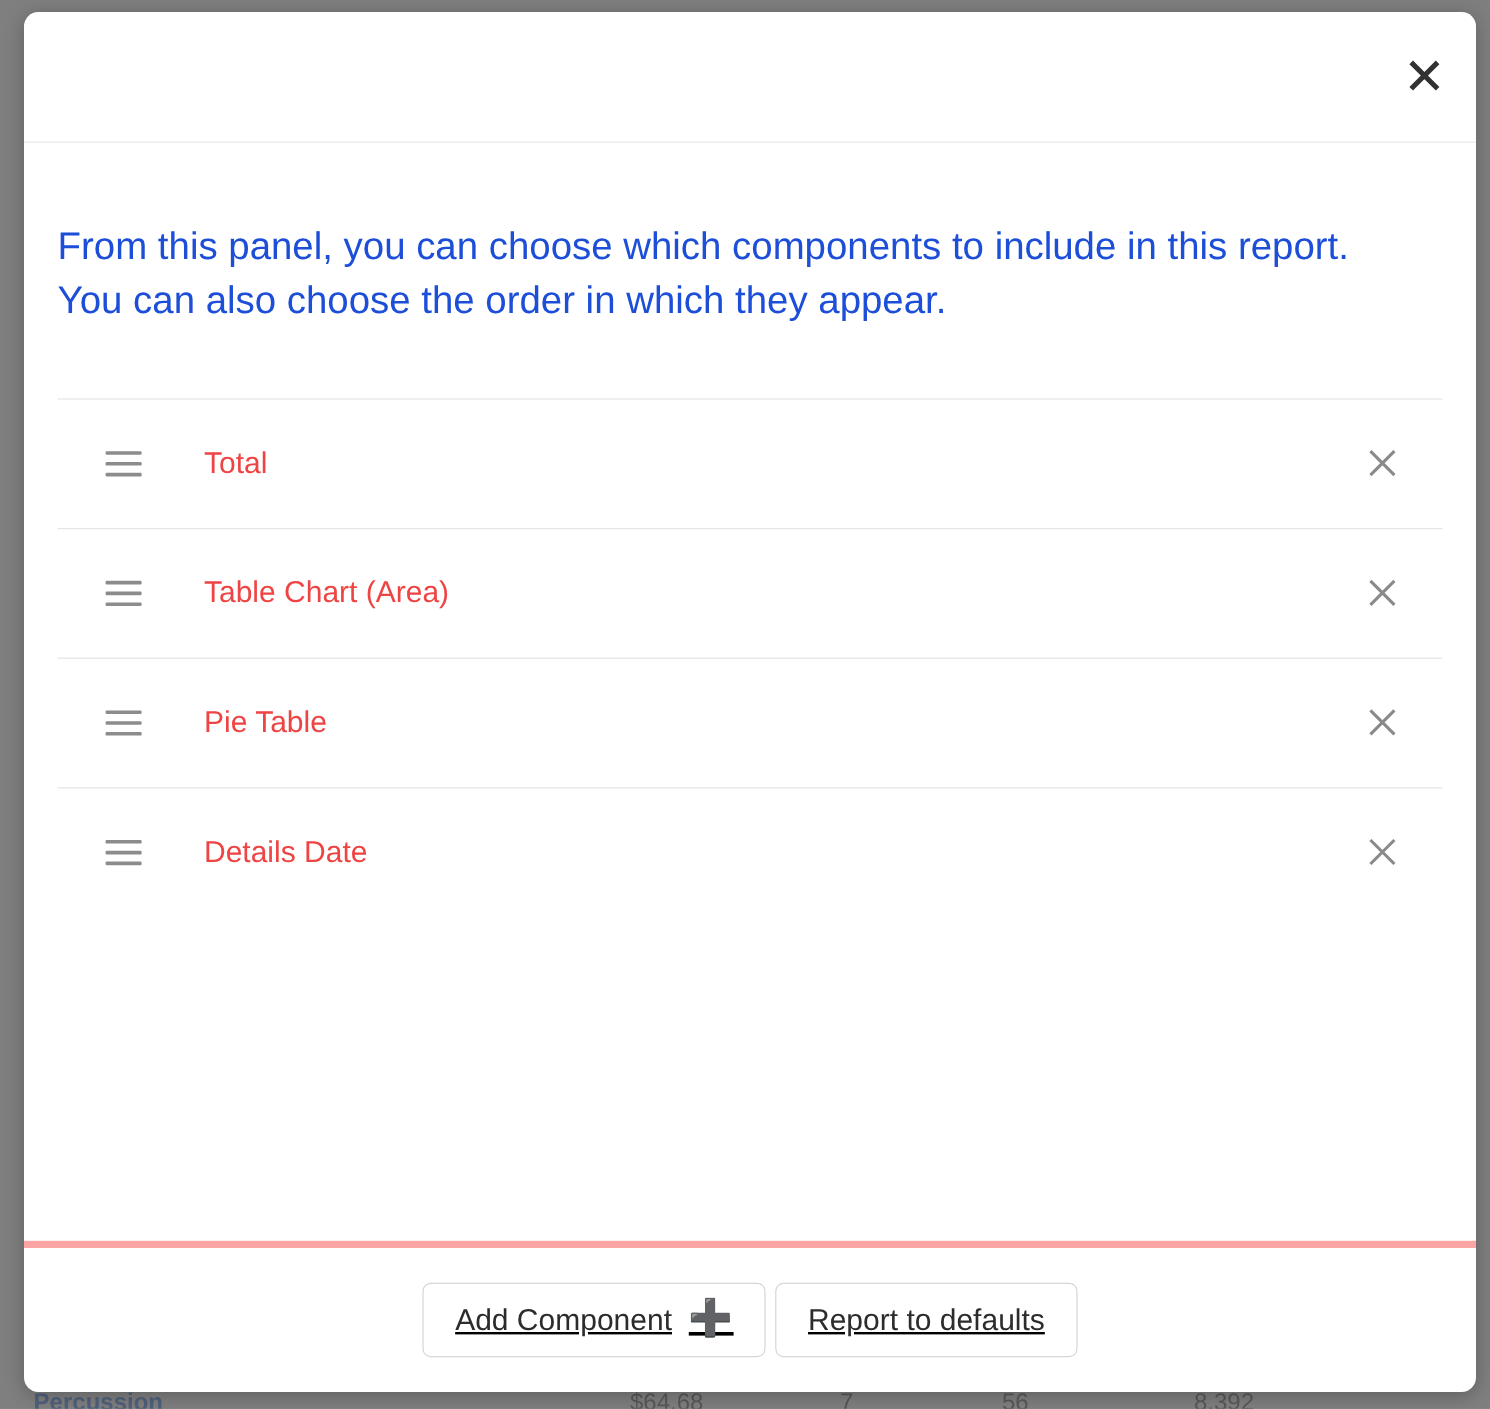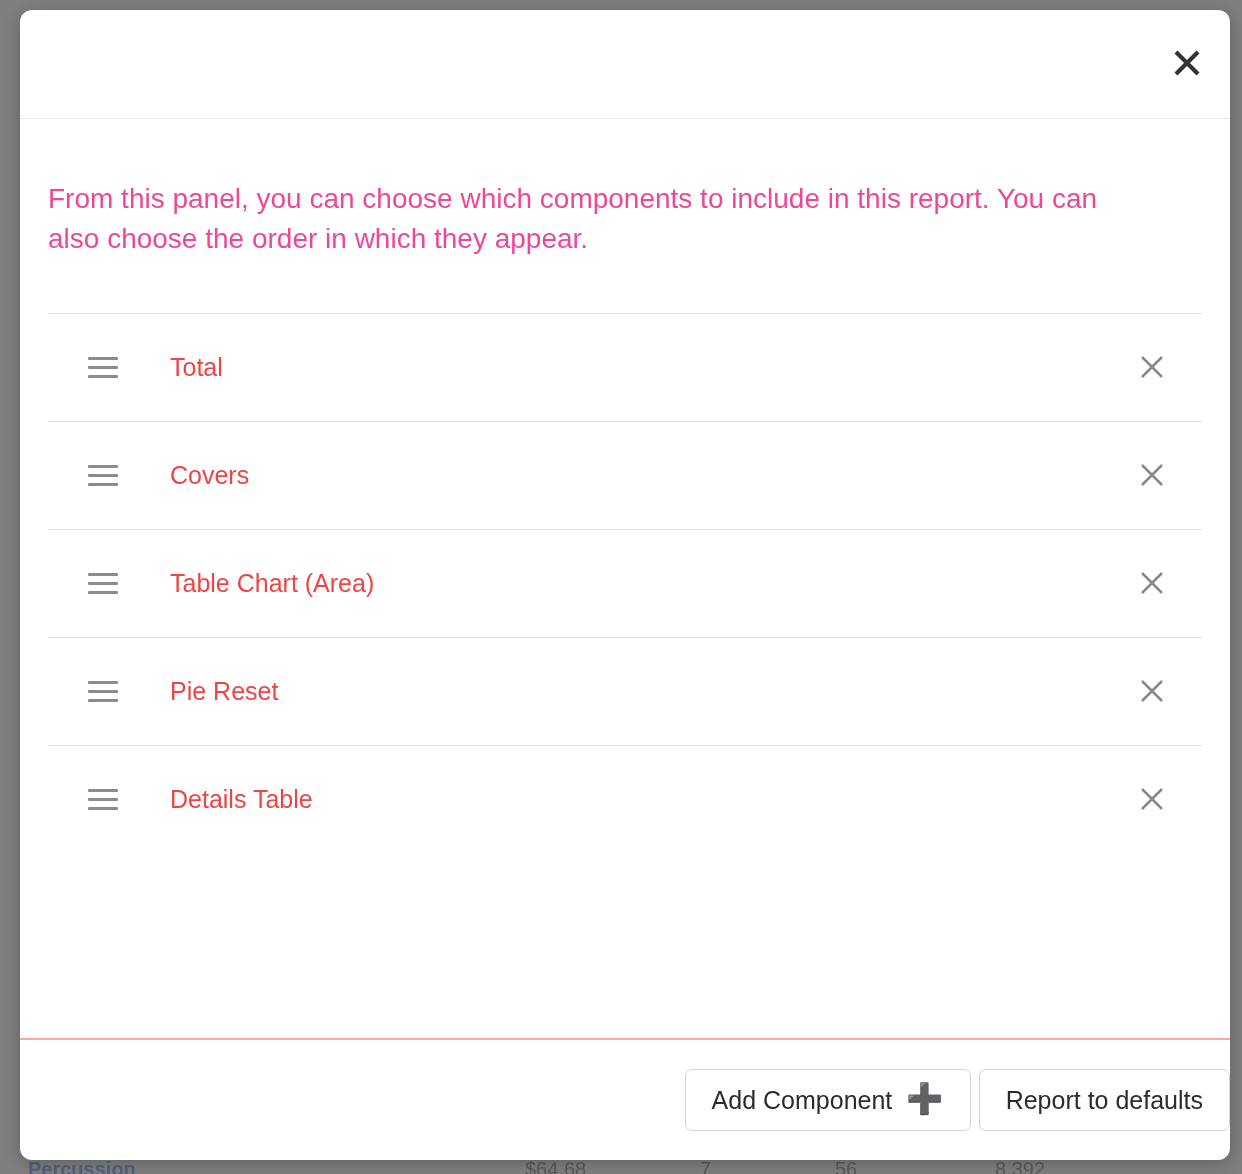--- a/index.html
+++ b/index.html
@@ -90,23 +90,23 @@
   }
   #close-button svg { display: block; }
 
   
   #modal-body {
     flex: 1 1 auto;
     padding: 0 28px;
     overflow: hidden;
   }
   #panel-description {
-    font-size: 28px;
+    font-size: 32px;
     line-height: 1.42;
-    color: #ec4899;
+    color: #1d4ed8;
     padding: 32px 36px 26px 0;
     max-width: 1090px;
   }
 
   
   #component-list {
     list-style: none;
     margin: 0;
     padding: 0;
     border-top: 1px solid #e4e4e4;
@@ -156,26 +156,27 @@
     background: none;
     border: none;
     padding: 0;
     cursor: pointer;
   }
   .remove-button svg { display: block; }
 
   
   #modal-footer {
     flex: 0 0 auto;
-    border-top: 2px solid #fca5a5;
+    border-top: 6px solid #fca5a5;
     height: 120px;
     display: flex;
     align-items: center;
-    justify-content: flex-end;
+    justify-content: center;
     gap: 8px;
+    text-decoration: underline;
   }
   .footer-button {
     background: #ffffff;
     border: 1px solid #d6d6d6;
     border-radius: 7px;
     height: 62px;
     padding: 0 26px;
     font-family: "Liberation Sans", sans-serif;
     font-size: 25px;
     color: #2c2c2c;
@@ -231,33 +232,20 @@
             <span></span>
         </span>
         <span class="component-label">Total</span>
         <button class="remove-button">
           <svg width="28" height="28" viewBox="0 0 28 28" aria-hidden="true">
             <path d="M4 4 L24 24 M24 4 L4 24" stroke="#8a8a8a" stroke-width="2.6" stroke-linecap="butt"></path>
           </svg>
         </button>
       </li>
 
-      <li class="component-row">
-        <span class="drag-handle">
-          <span></span>
-            <span></span>
-            <span></span>
-        </span>
-        <span class="component-label">Covers</span>
-        <button class="remove-button">
-          <svg width="28" height="28" viewBox="0 0 28 28" aria-hidden="true">
-            <path d="M4 4 L24 24 M24 4 L4 24" stroke="#8a8a8a" stroke-width="2.6" stroke-linecap="butt"></path>
-          </svg>
-        </button>
-      </li>
 
       <li class="component-row">
         <span class="drag-handle">
           <span></span>
             <span></span>
             <span></span>
         </span>
         <span class="component-label">Table Chart (Area)</span>
         <button class="remove-button">
           <svg width="28" height="28" viewBox="0 0 28 28" aria-hidden="true">
@@ -265,37 +253,37 @@
           </svg>
         </button>
       </li>
 
       <li class="component-row">
         <span class="drag-handle">
           <span></span>
             <span></span>
             <span></span>
         </span>
-        <span class="component-label">Pie Reset</span>
+        <span class="component-label">Pie Table</span>
         <button class="remove-button">
           <svg width="28" height="28" viewBox="0 0 28 28" aria-hidden="true">
             <path d="M4 4 L24 24 M24 4 L4 24" stroke="#8a8a8a" stroke-width="2.6" stroke-linecap="butt"></path>
           </svg>
         </button>
       </li>
 
 
 
       <li class="component-row">
         <span class="drag-handle">
           <span></span>
             <span></span>
             <span></span>
         </span>
-        <span class="component-label">Details Table</span>
+        <span class="component-label">Details Date</span>
         <button class="remove-button">
           <svg width="28" height="28" viewBox="0 0 28 28" aria-hidden="true">
             <path d="M4 4 L24 24 M24 4 L4 24" stroke="#8a8a8a" stroke-width="2.6" stroke-linecap="butt"></path>
           </svg>
         </button>
       </li>
 
     </ul>
   </div>
 

